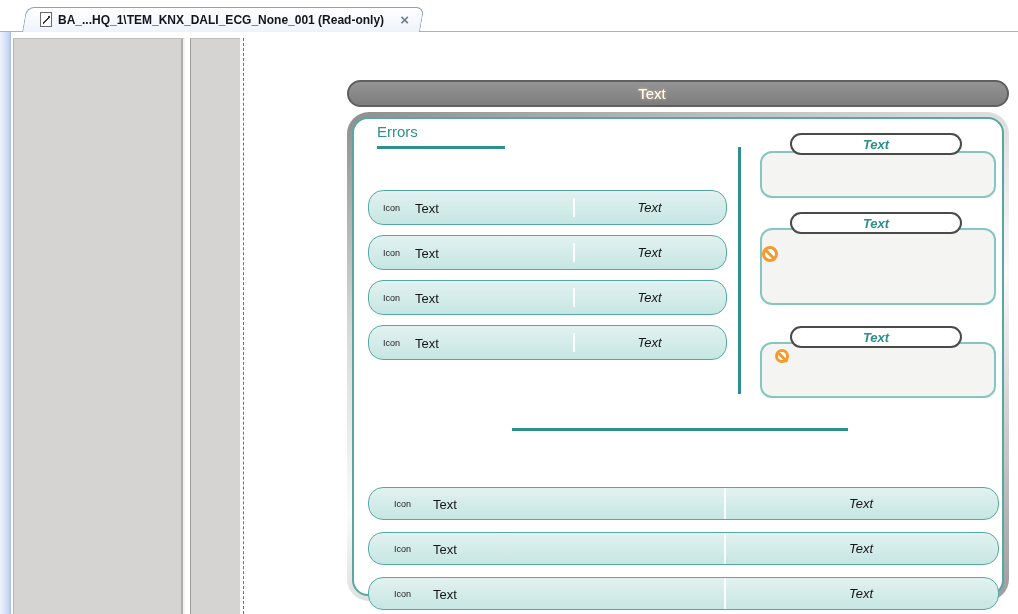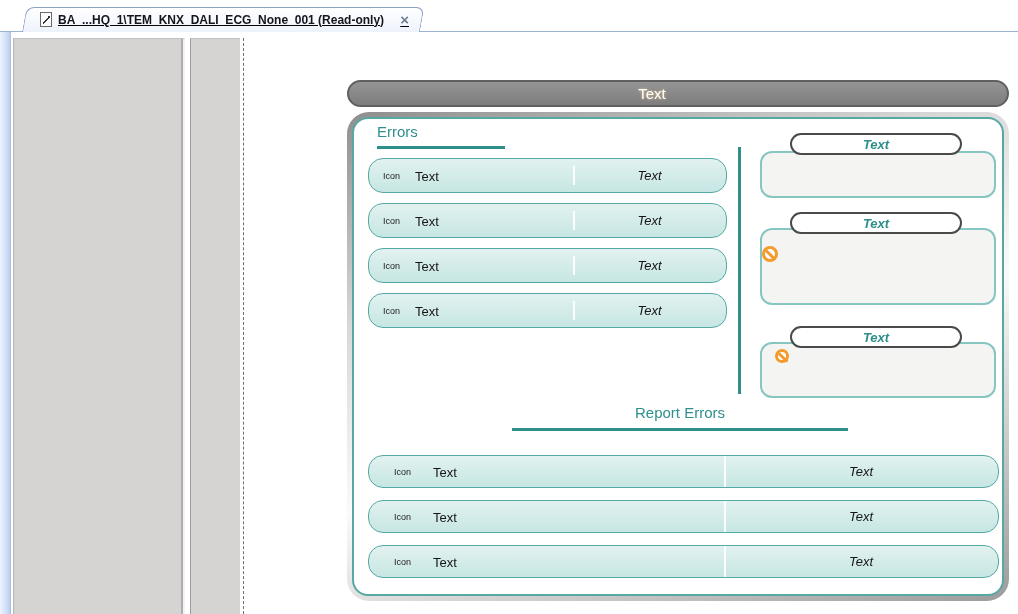--- a/index.html
+++ b/index.html
@@ -5,21 +5,21 @@
   * { margin:0; padding:0; box-sizing:border-box; }
   body { background:#fff; font-family:"Liberation Sans", sans-serif; }
   #app { position:relative; width:1018px; height:614px; background:#fff; overflow:hidden; }
 
   
   .tabline { position:absolute; left:0; top:31px; width:100%; border-top:1px solid #9db3d6; }
   .tab { position:absolute; left:22px; top:7px; width:398px; height:25px; z-index:5; }
   .tab-shape { position:absolute; inset:0; background:linear-gradient(#ffffff,#eef3fb);
     border:1px solid #8aa0c4; border-bottom:none; border-radius:8px 8px 0 0;
     transform:skewX(-10deg); transform-origin:bottom left; }
-  .tab-inner { position:absolute; inset:0; display:flex; align-items:center; gap:6px; padding:0 8px 0 18px;text-decoration:underline; }
+  .tab-inner { position:absolute; inset:0; display:flex; align-items:center; gap:6px; padding:0 8px 0 18px; }
   .doc-icon { width:12px; height:15px; background:#fdfdfd; border:1px solid #6a6a6a; position:relative; flex:0 0 auto; }
   .doc-icon::after { content:""; position:absolute; left:2px; top:3px; width:7px; height:8px;
     background:linear-gradient(135deg, transparent 40%, #333 40%, #333 58%, transparent 58%); }
   .tab-title { font-size:12px; font-weight:bold; color:#14141e; white-space:nowrap; overflow:hidden; }
   .tab-close { margin-left:auto; font-size:15px; font-weight:bold; color:#6f7f93; cursor:pointer; line-height:1; padding:0 3px; }
 
   
   .blue-strip { position:absolute; left:0; top:32px; width:11px; height:582px;
     background:linear-gradient(90deg,#eef4fd 0%,#cfdef5 65%,#bacfec 100%); border-right:1px solid #a9c0e2; }
   .panel-a { position:absolute; left:13px; top:38px; width:172px; height:576px; background:#d6d4d2;
@@ -38,21 +38,21 @@
   
   .main-frame { position:absolute; left:347px; top:112px; width:662px; height:489px; border-radius:22px;
     background:linear-gradient(160deg,#8e8e8e 0%,#d9d9d9 30%,#fafafa 55%,#9c9c9c 100%); }
   .main-inner { position:absolute; inset:5px; background:#fff; border:2px solid #57a8a3; border-radius:16px; }
 
   .sec-title { position:absolute; font-size:15px; color:#2e8f8b; }
   .sec-rule { position:absolute; height:3px; background:#2e8f8b; }
 
   
   .row-pill { position:absolute; left:368px; height:35px; border:1px solid #55a9a4; border-radius:15px;
-    background:linear-gradient(#e2f2f0,#c6e6e3); }
+    background:linear-gradient(#e2f2f0,#c6e6e3);margin-top:32px; }
   .row-icon { position:absolute; top:50%; transform:translateY(-50%); font-size:9px; color:#222; }
   .row-label { position:absolute; top:50%; transform:translateY(-50%); font-size:13px; color:#161616; }
   .row-div { position:absolute; width:2px; background:rgba(255,255,255,.9); }
   .row-value { position:absolute; top:0; bottom:0; display:flex; align-items:center; justify-content:center;
     font-size:13px; font-style:italic; color:#161616; }
 
   .vline { position:absolute; left:738px; top:147px; width:3px; height:247px; background:#2e8f8b; }
 
   
   .grp-box { position:absolute; left:760px; width:236px; background:#f4f4f2;
@@ -163,21 +163,20 @@
 
   <div class="grp-oval" style="top:326px;">Text</div>
   <div class="grp-box" style="top:342px; height:56px;"></div>
   <span class="small-label" style="left:764px; top:343px; font-size:11px;">Value</span>
   <div class="grad-bar"></div>
   <div class="grad-marker"></div>
   <span class="no-icon" style="left:775px; top:349px; width:14px; height:14px;"></span>
   <span class="small-label" style="left:779px; top:383px; font-size:12px;">Min</span>
   <span class="small-label" style="left:944px; top:383px; font-size:12px;">Max</span>
 
-  <div class="sec-title" style="left:512px; top:404px; width:336px; text-align:center;">Report Errors</div>
   <div class="sec-rule" style="left:512px; top:428px; width:336px;"></div>
 
   <div class="row-pill" style="top:455px; width:631px; height:33px;">
     <span class="row-icon" style="left:25px;">Icon</span>
     <span class="row-label" style="left:64px;">Text</span>
     <span class="row-div" style="left:355px; top:0; bottom:0;"></span>
     <span class="row-value" style="left:355px; right:0;">Text</span>
   </div>
   <div class="row-pill" style="top:500px; width:631px; height:33px;">
     <span class="row-icon" style="left:25px;">Icon</span>

